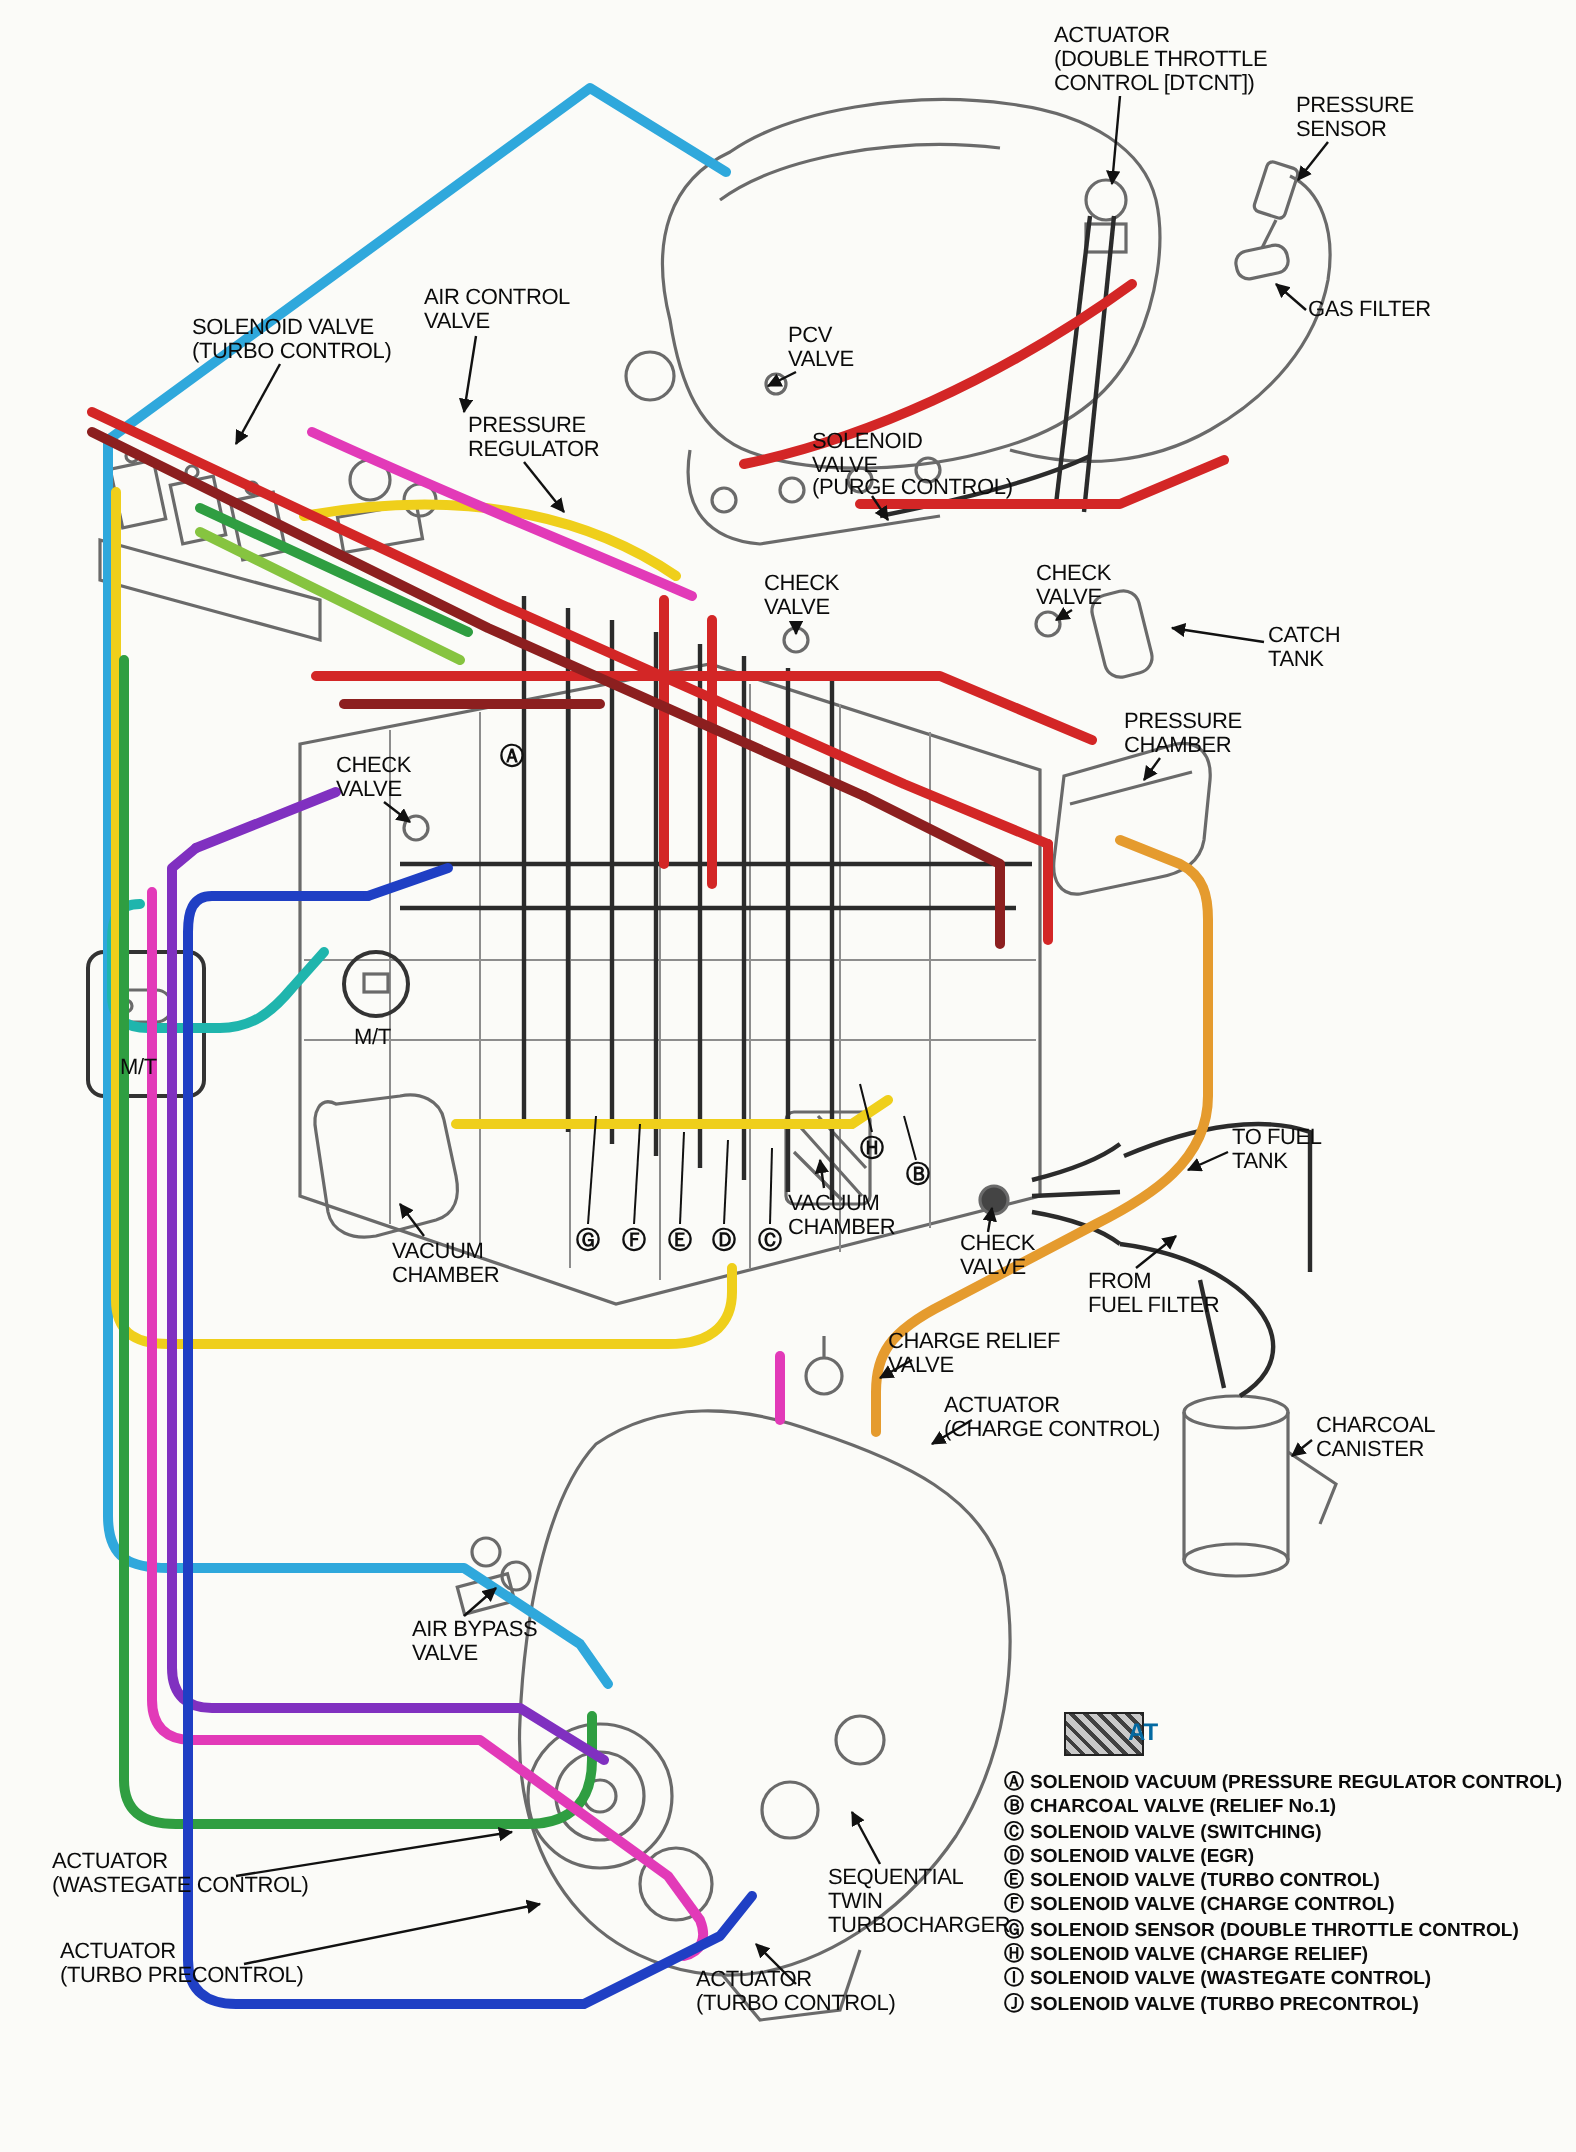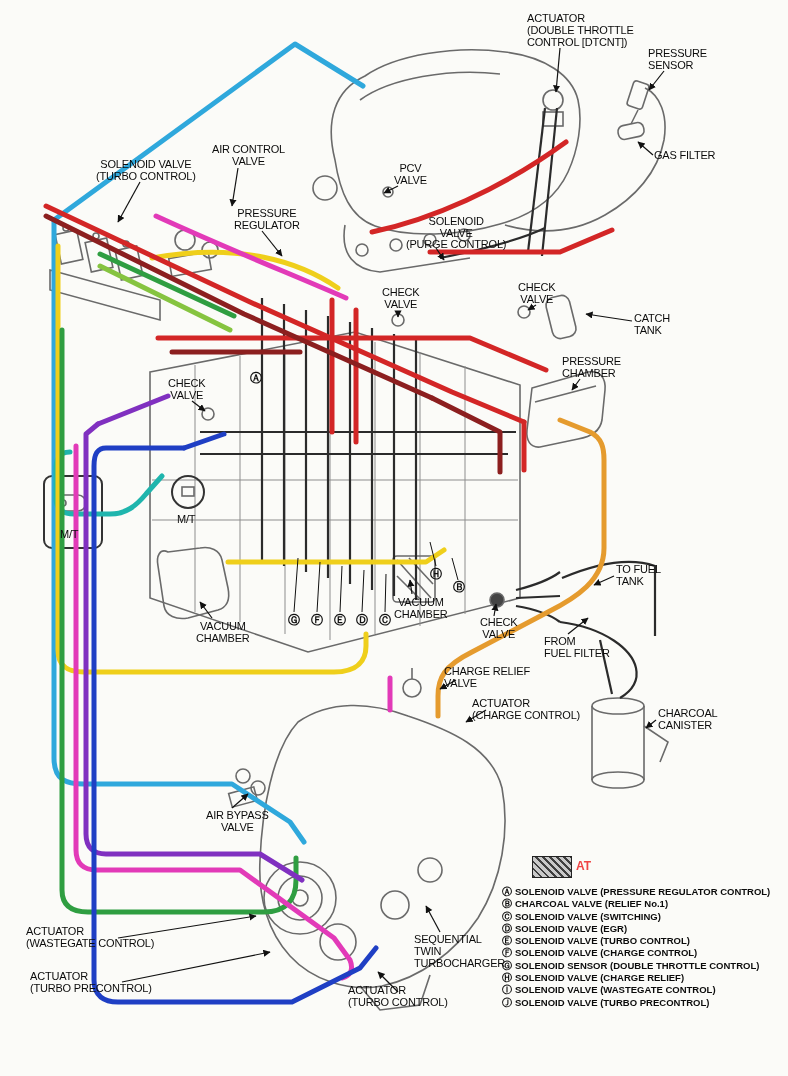--- a/index.html
+++ b/index.html
@@ -1,27 +1,27 @@
 <!DOCTYPE html>
 <html><head>
 <meta charset="utf-8">
 <style>
   html,body{margin:0;padding:0;background:#e8e8e8}
   .stage{position:relative;width:788px;height:1076px;background:#fbfbf8;font-family:"Liberation Sans",sans-serif;overflow:hidden;margin:0 auto}
   .stage svg{position:absolute;left:0;top:0}
   .lbl{position:absolute;font-weight:normal;font-size:11px;line-height:1.1;color:#0b0b0b;white-space:pre-line;letter-spacing:-0.2px}
-  .lbl.c{text-align:center}
+  .lbl.c{}
   .lbl.sm{font-size:11px;line-height:1.05}
   .marker{position:absolute;font-family:"DejaVu Sans",sans-serif;font-size:12px;font-weight:bold;color:#101010;line-height:1}
   .legend{position:absolute;left:502px;top:886px}
   .legend-row{display:flex;gap:3px;font-size:9.5px;font-weight:bold;line-height:12.3px;white-space:nowrap;color:#0b0b0b}
   .legend-letter{font-family:"DejaVu Sans",sans-serif;font-size:10px}
   .at-swatch{position:absolute;left:532px;top:856px;width:38px;height:20px;border:1px solid #222;
              background:repeating-linear-gradient(45deg,#3f3f3f 0 2px,#c9c9c9 2px 5px)}
-  .at-label{position:absolute;left:576px;top:859px;font-size:12px;font-weight:bold;color:#ef4444}
+  .at-label{position:absolute;left:564px;top:859px;font-size:12px;font-weight:bold;color:#0369a1}
 </style>
 </head>
 <body>
 
 <div class="stage">
 
 <svg width="788" height="1076" viewBox="0 0 788 1076">
   <defs>
     <marker id="ah" markerWidth="7" markerHeight="7" refX="5.5" refY="3" orient="auto">
       <path d="M0 0 L6 3 L0 6 Z" fill="#111"></path>
@@ -259,21 +259,21 @@
 <span class="marker" style="left:311px;top:614px">Ⓕ</span>
 <span class="marker" style="left:288px;top:614px">Ⓖ</span>
 <span class="marker" style="left:430px;top:568px">Ⓗ</span>
 
 <div class="at-swatch"></div>
 <div class="at-label">AT</div>
 
 <div class="legend">
   <div class="legend-row">
         <span class="legend-letter">Ⓐ</span>
-        <span>SOLENOID VALVE (PRESSURE REGULATOR CONTROL)</span>
+        <span>SOLENOID VACUUM (PRESSURE REGULATOR CONTROL)</span>
       </div>
   <div class="legend-row">
         <span class="legend-letter">Ⓑ</span>
         <span>CHARCOAL VALVE (RELIEF No.1)</span>
       </div>
   <div class="legend-row">
         <span class="legend-letter">Ⓒ</span>
         <span>SOLENOID VALVE (SWITCHING)</span>
       </div>
   <div class="legend-row">

